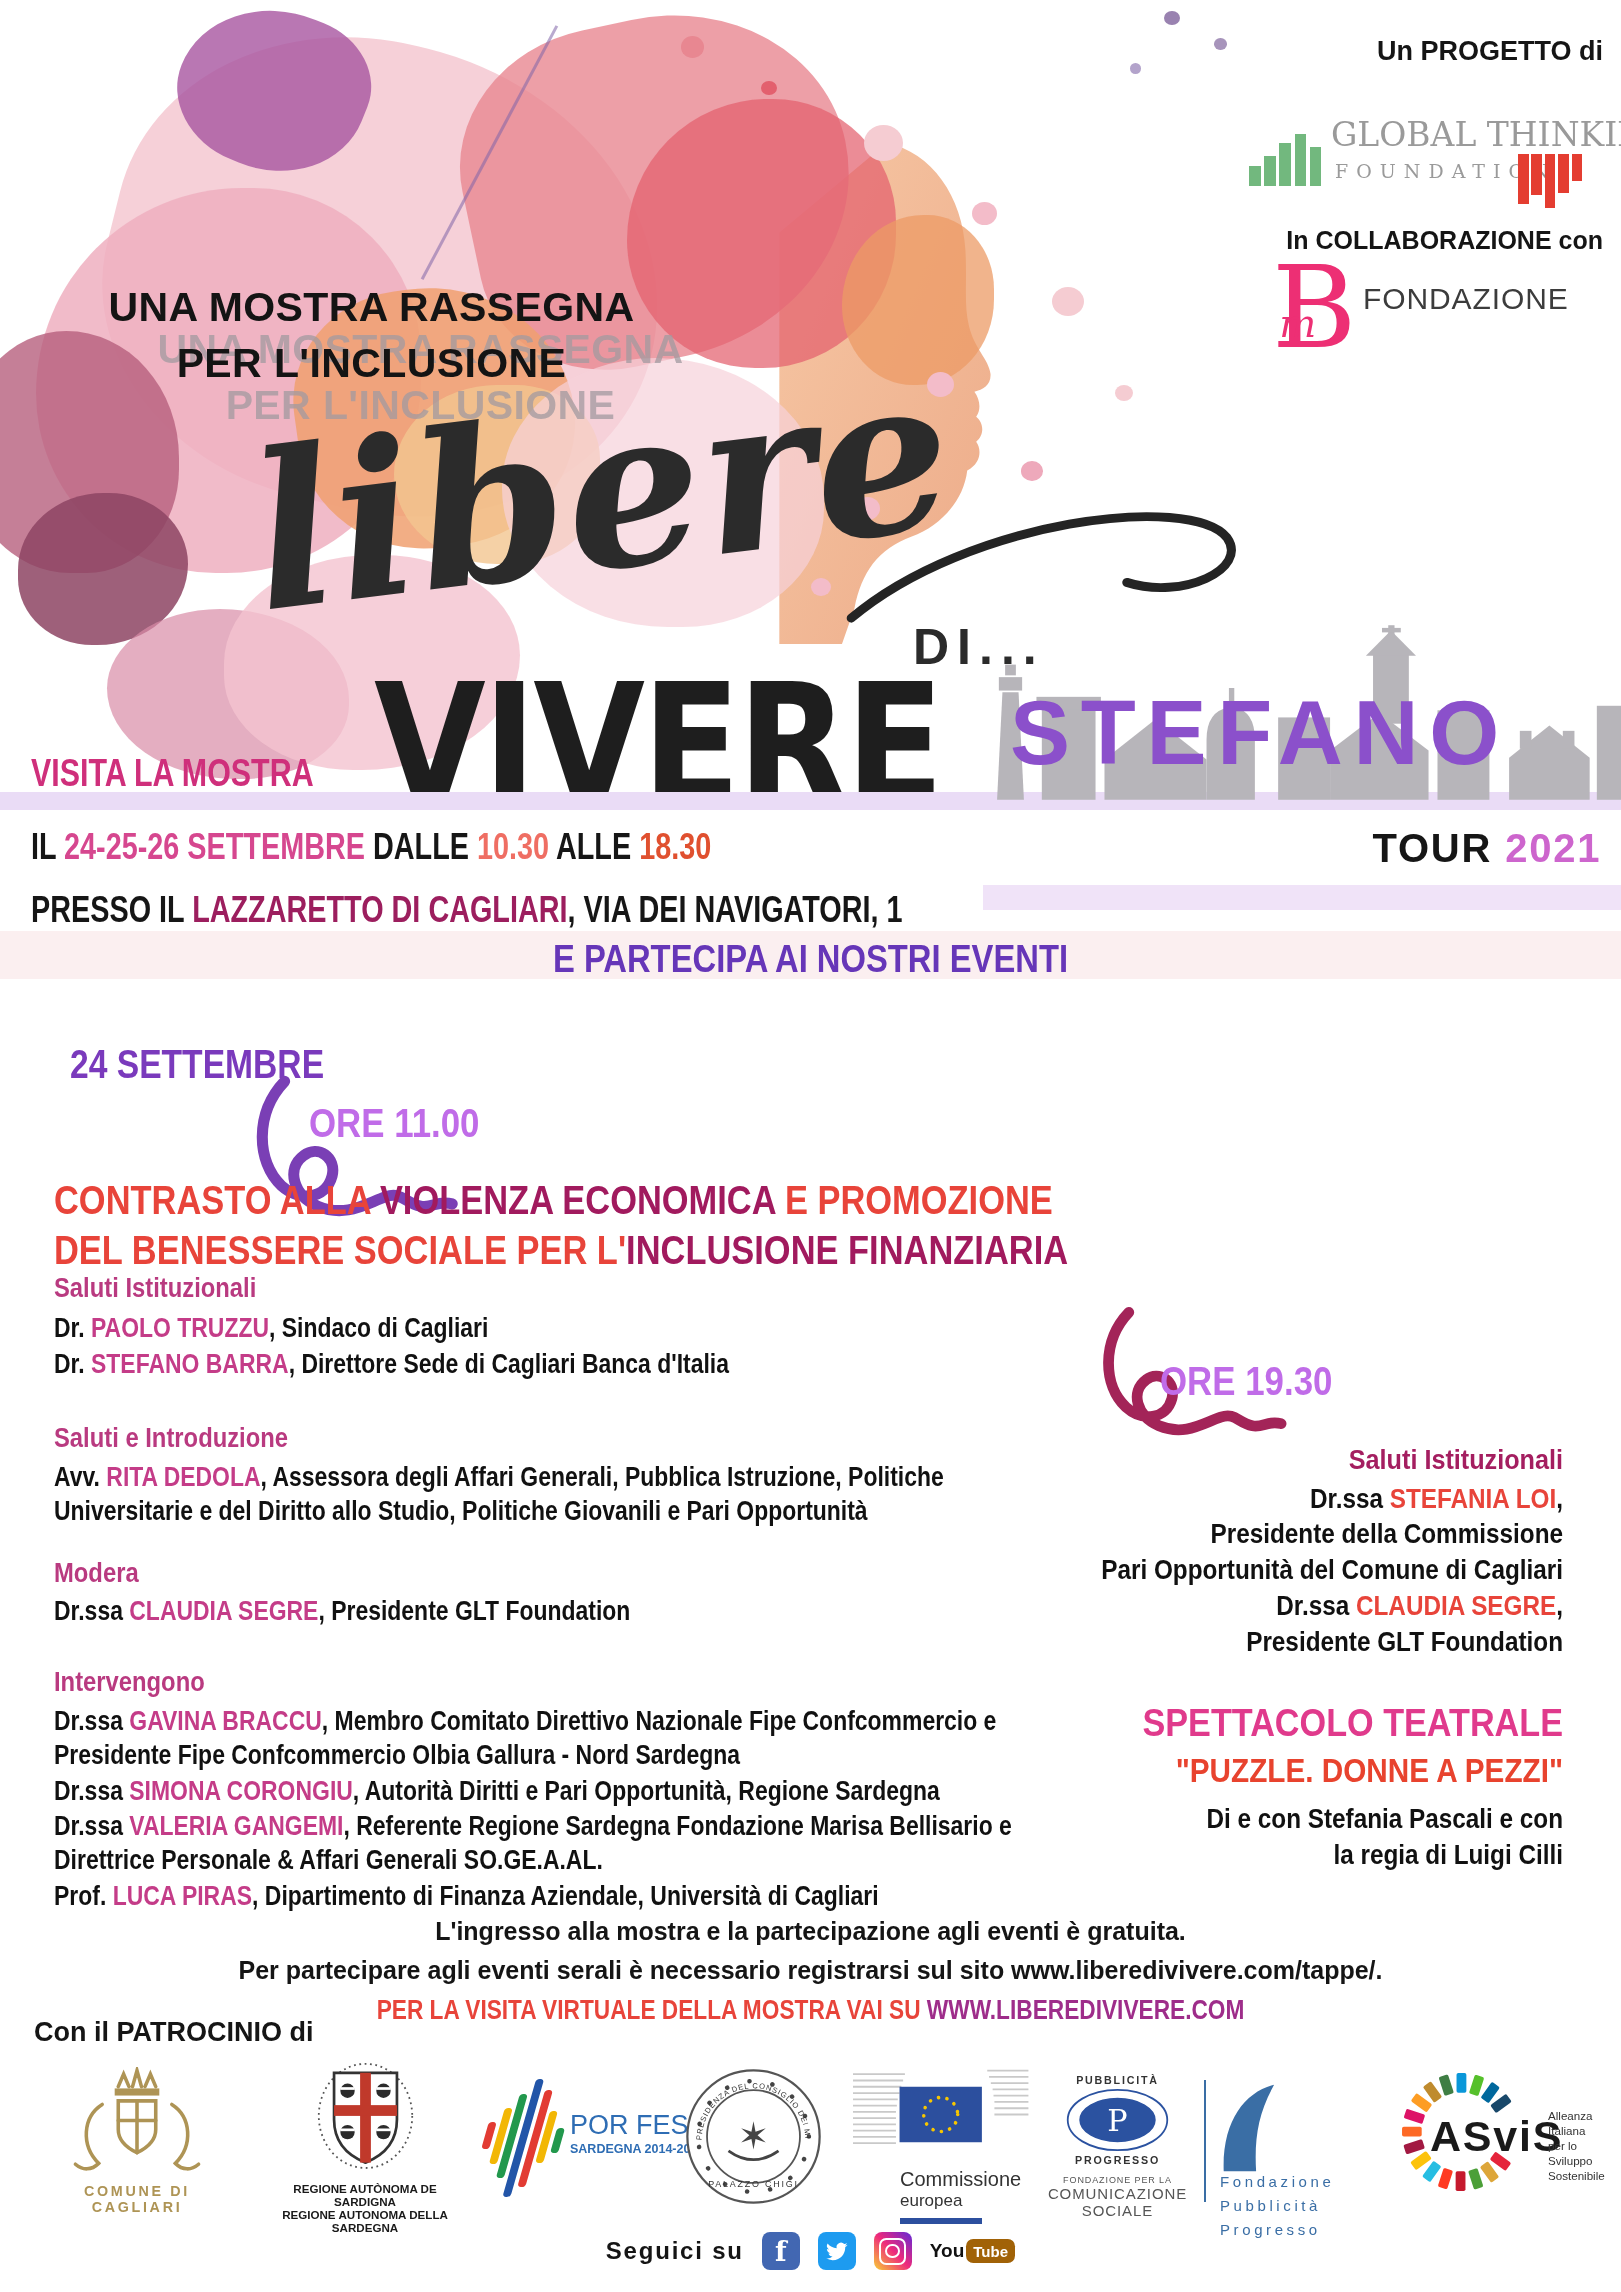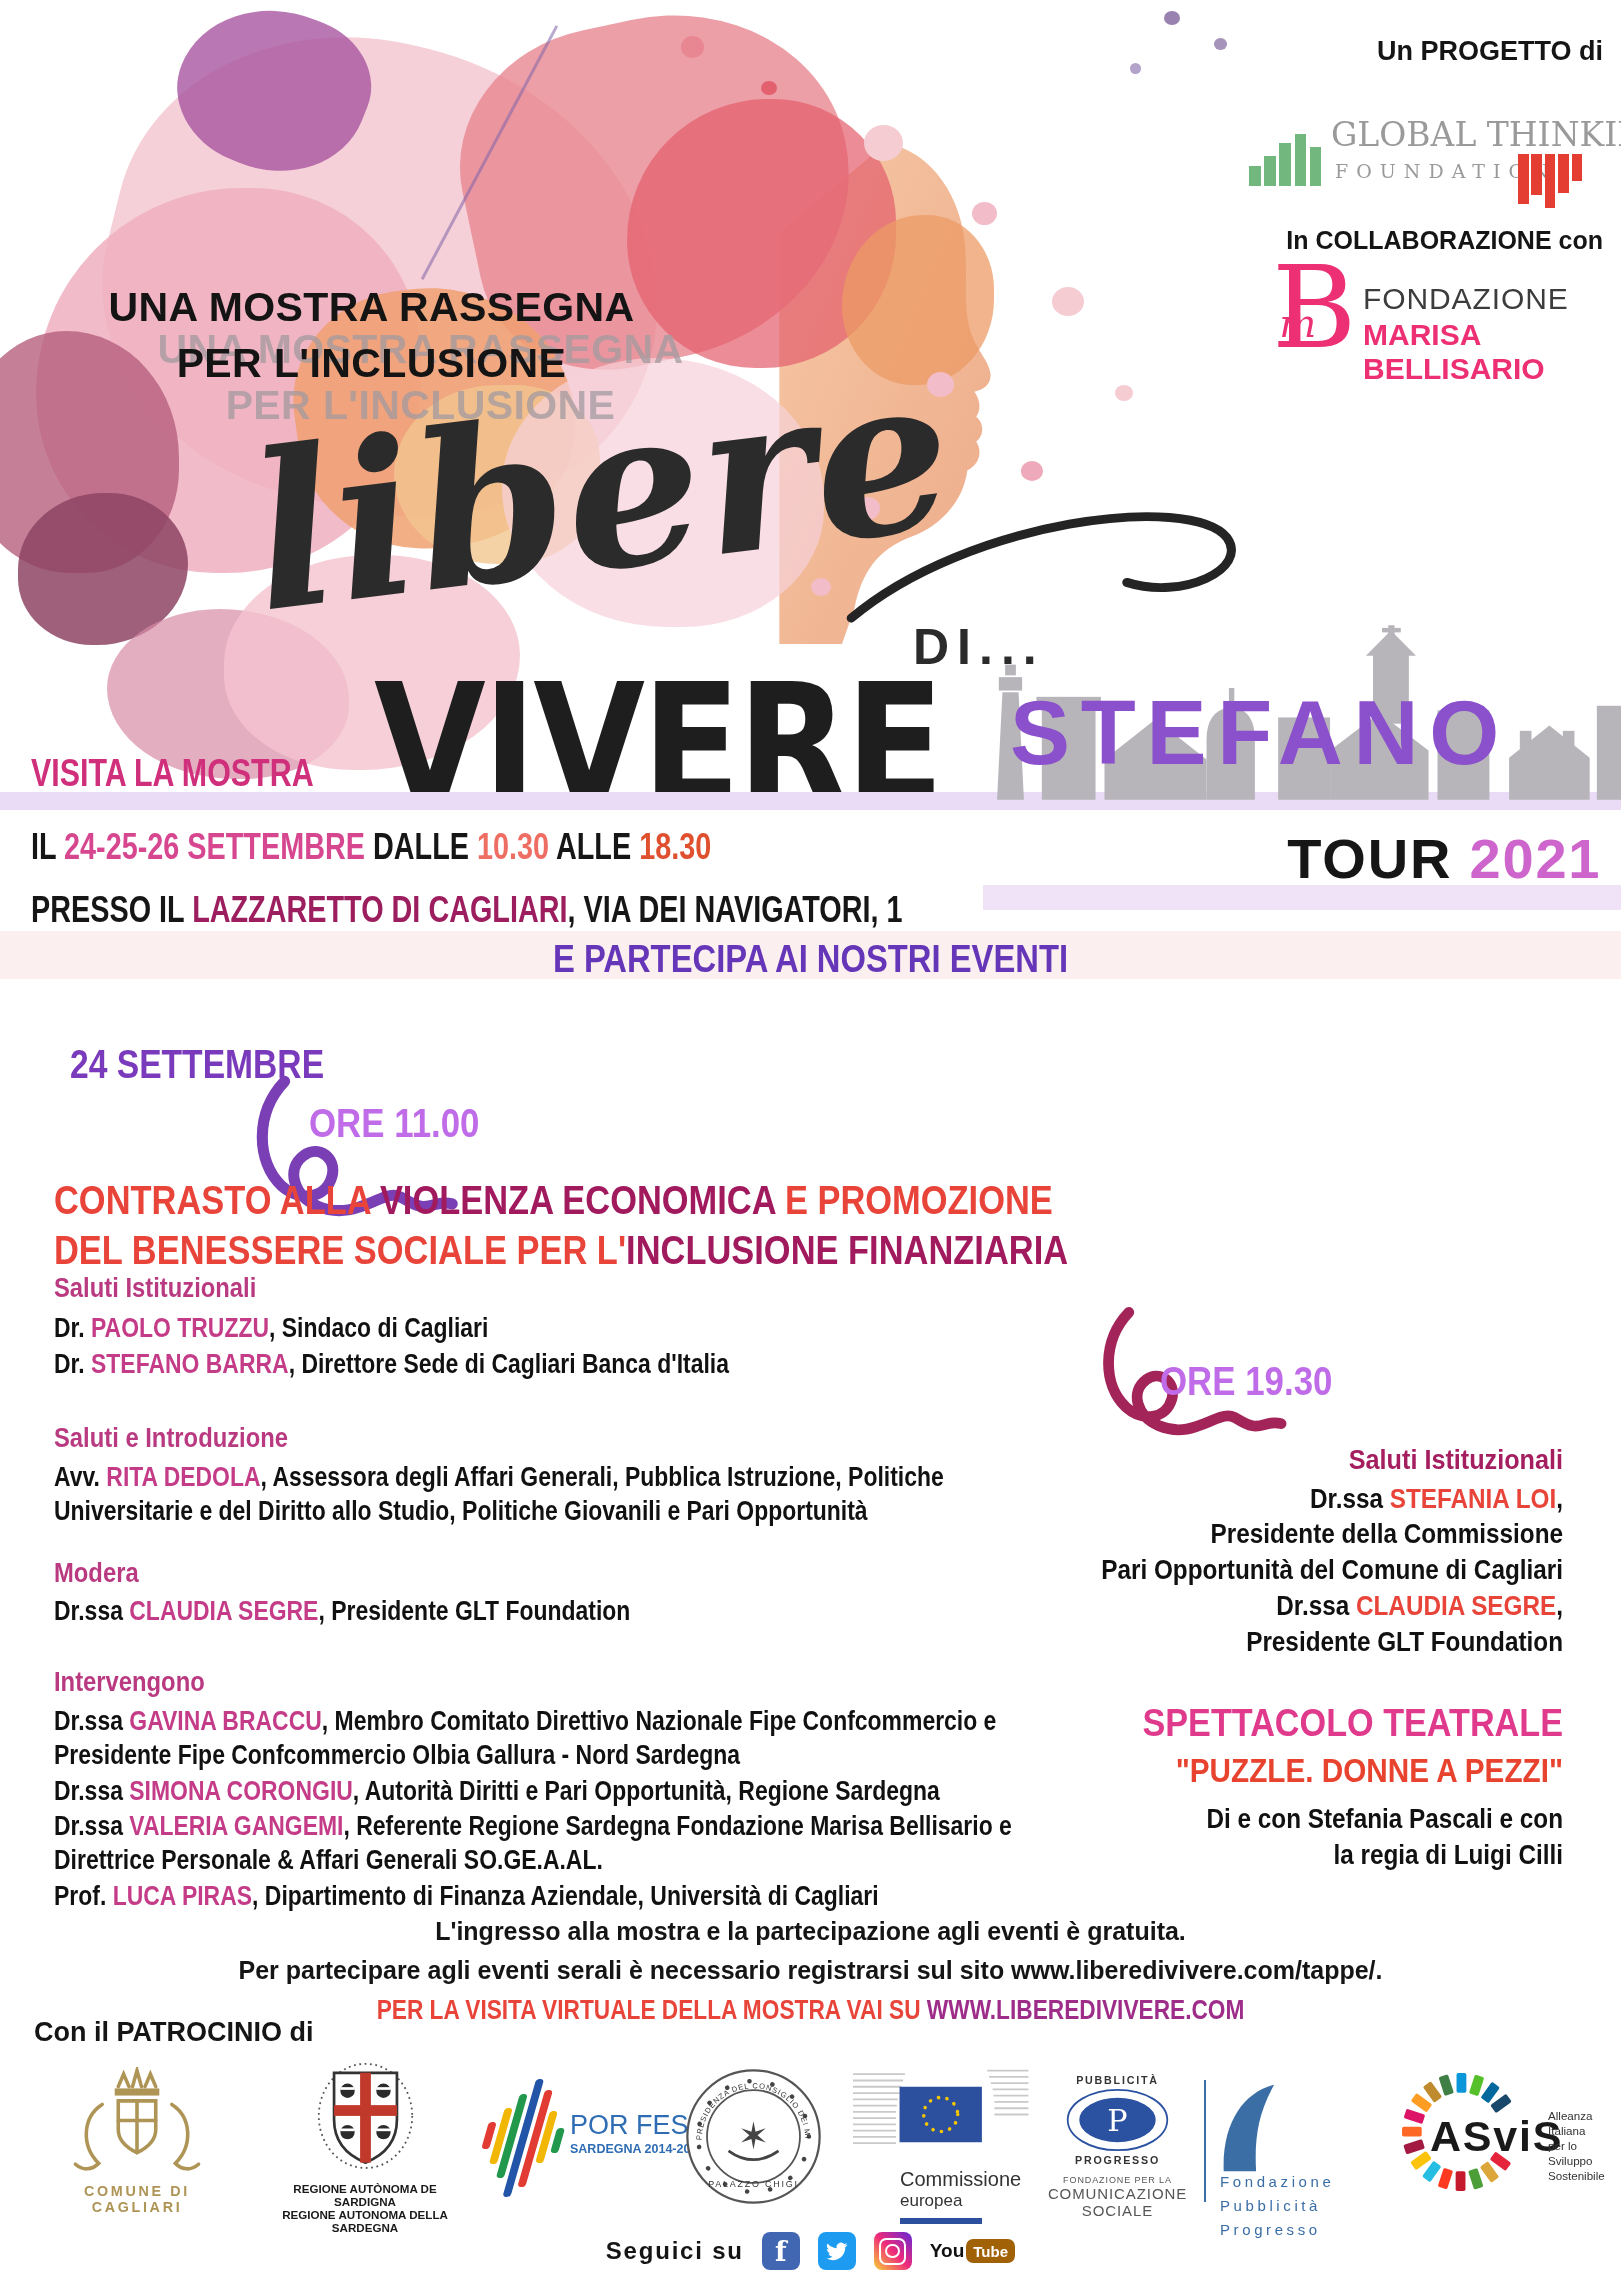--- a/index.html
+++ b/index.html
@@ -80,21 +80,20 @@
     <span class="abs" style="left:86px;top:70px;font-family:'DejaVu Serif',serif;font-size:19px;letter-spacing:8px;color:#9a9a9a;">FOUNDATION</span>
     <span class="abs" style="left:269px;top:64px;">
       <span class="rbar" style="height:50px;"></span><span class="rbar" style="height:41px;"></span><span class="rbar" style="height:54px;"></span><span class="rbar" style="height:39px;"></span><span class="rbar" style="height:27px;"></span>
     </span>
   </div>
   <div class="abs" style="left:1245px;top:226px;width:358px;text-align:right;font-size:25px;font-weight:bold;">In COLLABORAZIONE con</div>
   <div class="abs" style="left:1272px;top:262px;width:340px;height:121px;">
     <span class="abs" style="left:0;top:-12.5px;font-family:'DejaVu Serif',serif;font-size:115px;line-height:115px;color:#ed2f74;">B</span>
     <span class="abs" style="left:7.2px;top:39px;font-family:'DejaVu Serif',serif;font-style:italic;font-size:39px;color:#ed2f74;">m</span>
     <span class="abs" style="left:91px;top:19.7px;font-size:30px;letter-spacing:0.9px;color:#3c3c3c;">FONDAZIONE</span>
-    <span class="abs" style="left:91px;top:56px;font-size:30px;font-weight:bold;color:#ed2f74;">MARISA BELLISARIO</span>
   </div>
 
   <div class="abs tagline" style="left:134px;top:321px;color:#a29aa0;opacity:.75;">
     <div>UNA MOSTRA RASSEGNA</div>
       <div>PER L'INCLUSIONE</div>
   </div>
   <div class="abs tagline" style="left:85px;top:279px;color:#141414;">
     <div>UNA MOSTRA RASSEGNA</div>
     <div>PER L'INCLUSIONE</div>
   </div>
@@ -125,21 +124,21 @@
       <rect x="465" y="0" width="7" height="15"></rect>
         <rect x="458" y="3" width="21" height="5"></rect>
       <rect x="520" y="95" width="58" height="100"></rect>
       <polygon points="600,195 600,148 645,112 690,148 690,195"></polygon>
       <rect x="612" y="118" width="13" height="20"></rect>
         <rect x="660" y="118" width="13" height="20"></rect>
       <rect x="698" y="90" width="27" height="105"></rect>
     </g>
   </svg>
   <div class="abs" style="left:1010px;top:682px;font-size:90px;font-weight:800;letter-spacing:10.7px;color:#8b50cb;">STEFANO</div>
-  <div class="abs" style="right:19.7px;top:826px;font-size:56px;font-weight:800;letter-spacing:1.8px;white-space:nowrap;"><span class="black">TOUR</span><span> </span><span style="color:#cd65cd;">2021</span></div>
+  <div class="abs" style="right:19.7px;top:826px;font-size:40px;font-weight:800;letter-spacing:1.8px;white-space:nowrap;"><span class="black">TOUR</span><span> </span><span style="color:#cd65cd;">2021</span></div>
 
   <div class="abs" style="left:31px;top:752px;font-size:38px;font-weight:800;color:#cf2f7b;white-space:nowrap;transform:scaleX(.8);transform-origin:left top;">VISITA LA MOSTRA</div>
   <div class="abs condL" style="left:31px;top:826px;font-size:36px;font-weight:800;white-space:nowrap;"><span class="black">IL </span><span style="color:#d6478f;">24-25-26 SETTEMBRE</span><span class="black"> DALLE </span><span style="color:#ef6e63;">10.30</span><span class="black"> ALLE </span><span style="color:#e0502f;">18.30</span></div>
   <div class="abs condL" style="left:31px;top:889px;font-size:36px;font-weight:800;white-space:nowrap;"><span class="black">PRESSO IL </span><span style="color:#9c1e5e;">LAZZARETTO DI CAGLIARI</span><span class="black">, VIA DEI NAVIGATORI, 1</span></div>
   <div class="abs" style="left:0;top:931px;width:1621px;height:48px;background:#fbeff0;"></div>
   <div class="abs condC" style="left:0;top:937px;width:1621px;text-align:center;font-size:39px;font-weight:800;color:#6636b8;">E PARTECIPA AI NOSTRI EVENTI</div>
 
   <div class="abs" style="left:70px;top:1041px;font-size:41px;font-weight:800;color:#7a3abc;white-space:nowrap;transform:scaleX(.82);transform-origin:left top;">24 SETTEMBRE</div>
   <svg class="abs" style="left:157px;top:1075px;" width="358" height="166" viewBox="0 0 330 210">
     <path d="M 100,8 C 62,48 64,110 96,140 C 118,160 152,158 160,128 C 166,104 142,88 124,102 C 102,118 110,152 142,166 C 178,181 204,162 228,154 C 248,147 252,162 272,166 C 287,169 293,158 312,163" fill="none" stroke="#7a3fb5" stroke-width="14" stroke-linecap="round" stroke-linejoin="round"></path>

